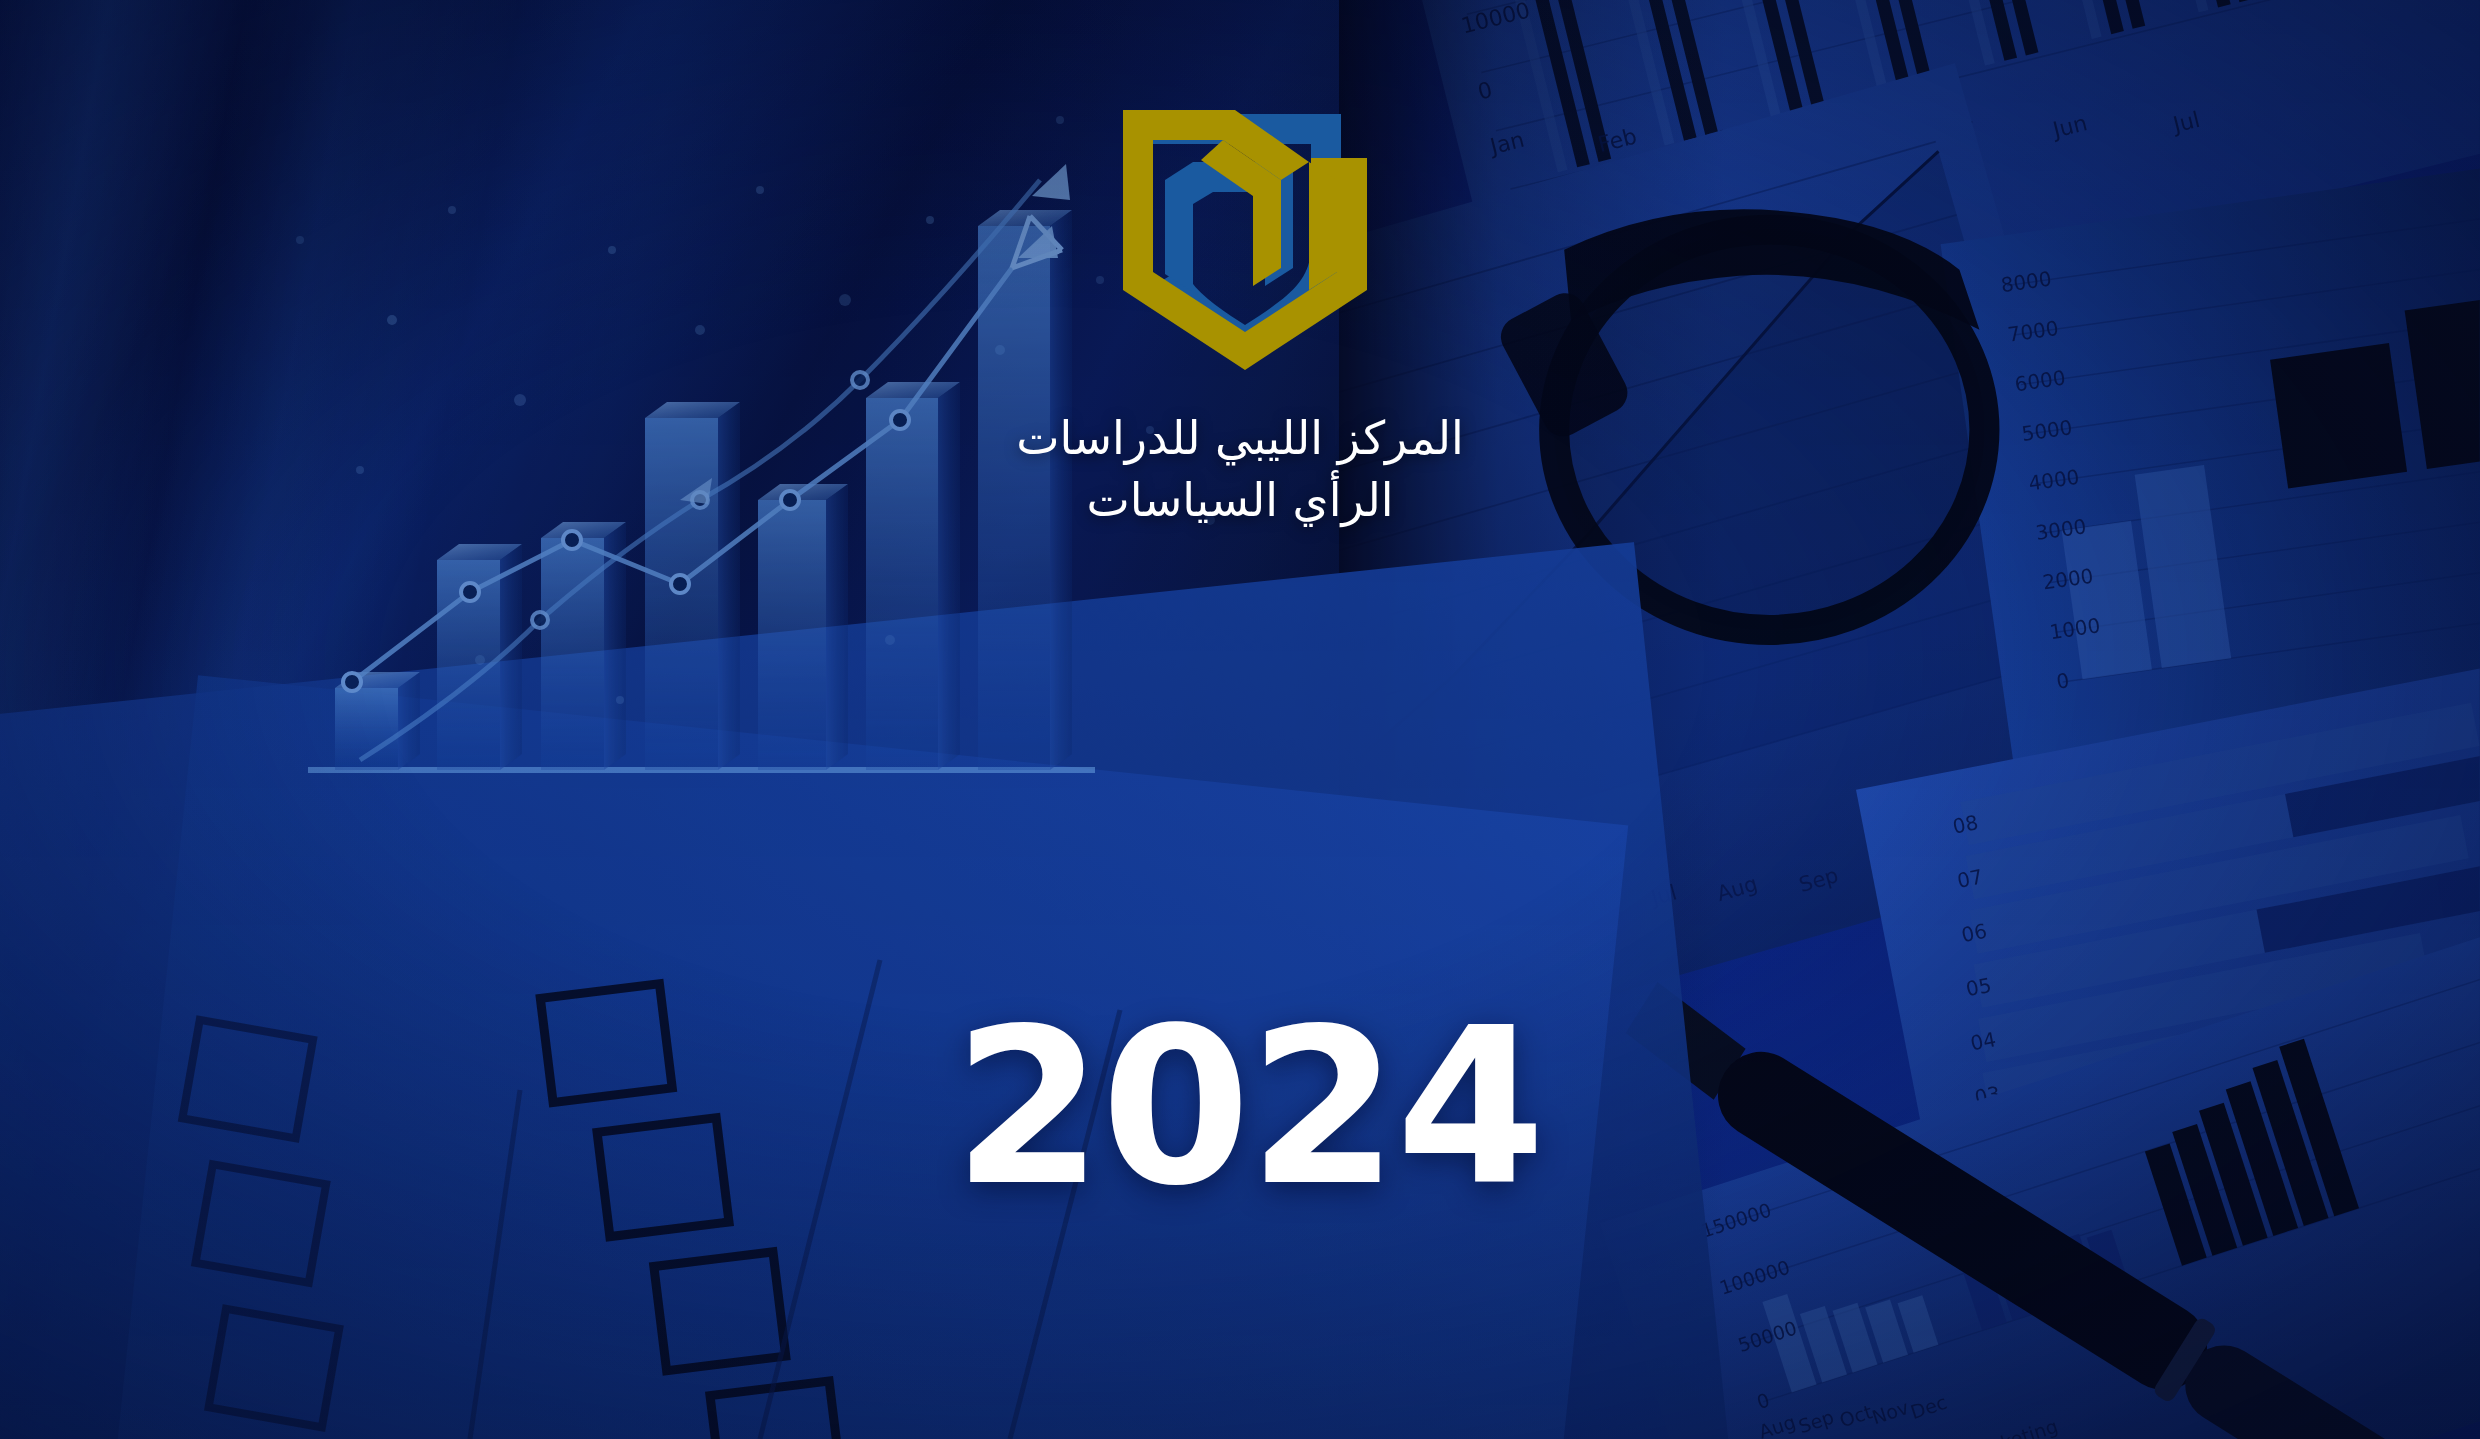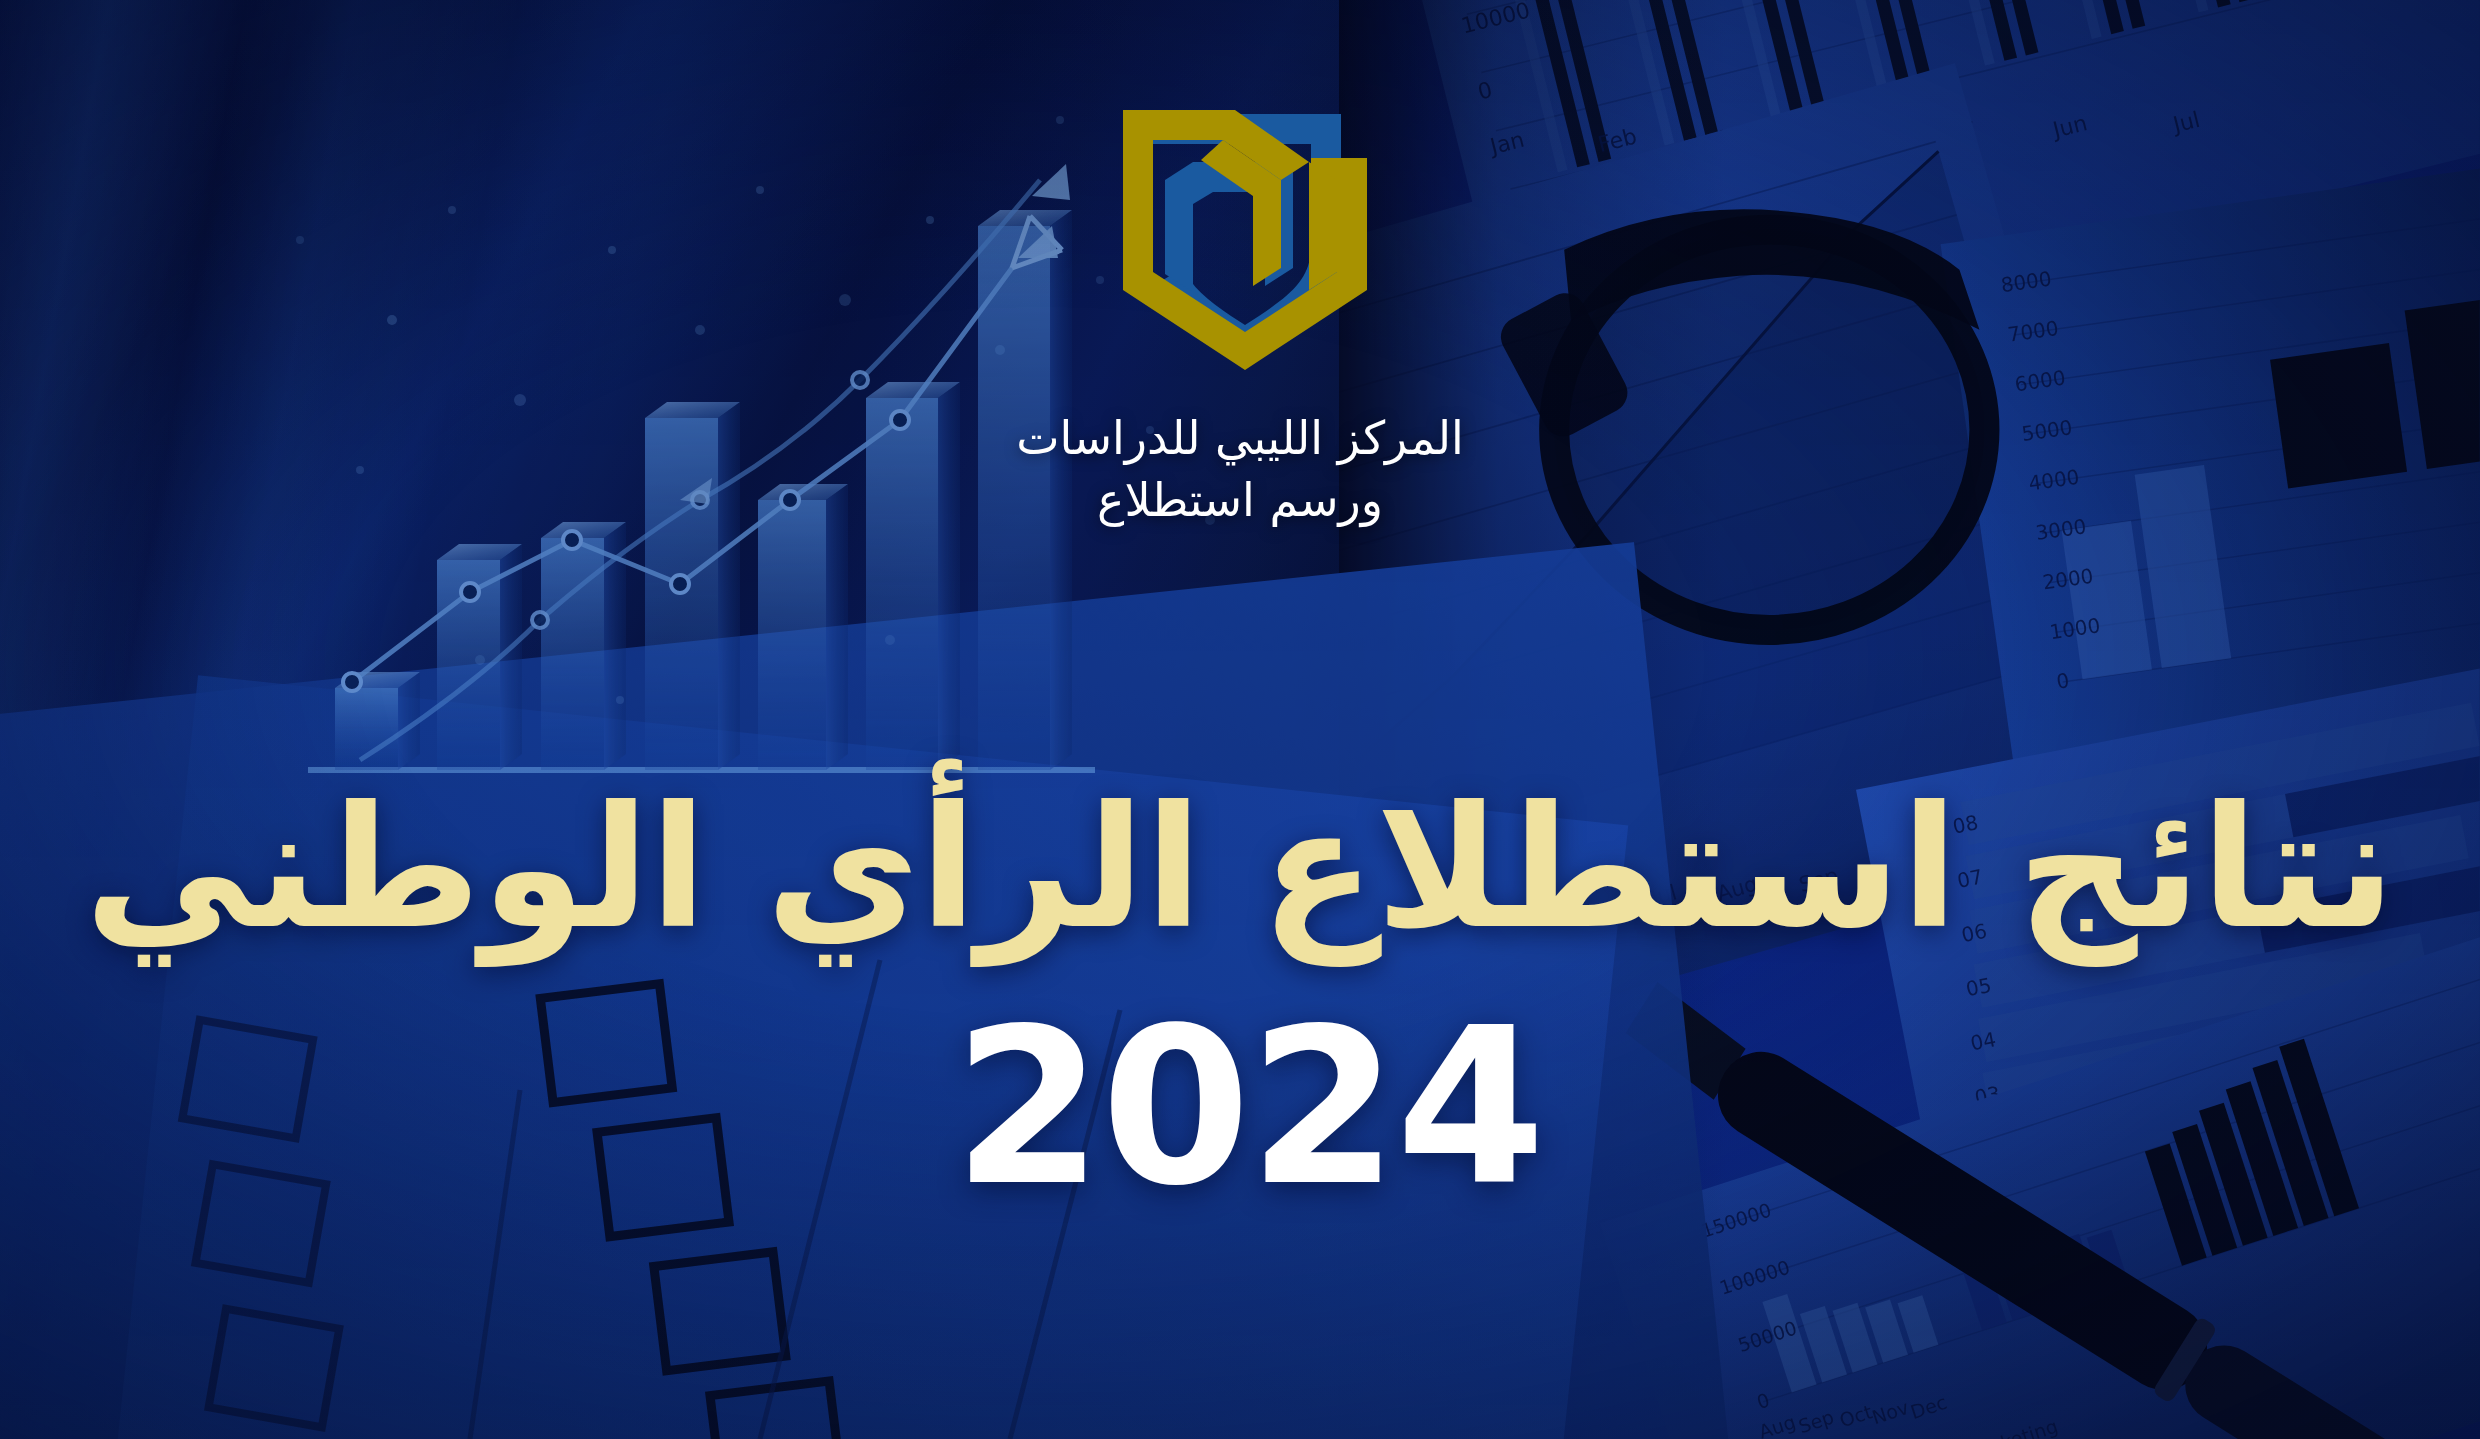--- a/index.html
+++ b/index.html
@@ -556,22 +556,21 @@
         <path d="M18 14 H130 L204 66 L176 84 L118 44 H48 V176 L140 236 L232 176 V94 H206 V62 H262 V194
                  L140 274 L18 194 Z" fill="#a89200"></path>
 
         <path d="M204 66 L232 84 V176 L204 194 Z" fill="#a89200"></path>
 
         <path d="M118 44 L176 84 L176 172 L148 190 L148 100 L96 64 Z" fill="#a89200"></path>
       </svg>
 
       <div class="org-name">
         <span class="ln">المركز الليبي للدراسات</span>
-        <span class="ln">ورسم استطلاع</span>
+        <span class="ln">الرأي السياسات</span>
       </div>
     </div>
 
-    <div class="headline">نتائج استطلاع الرأي الوطني</div>
 
     <div class="year">2024</div>
 
   </div>
 </div>
 
 </body></html>

